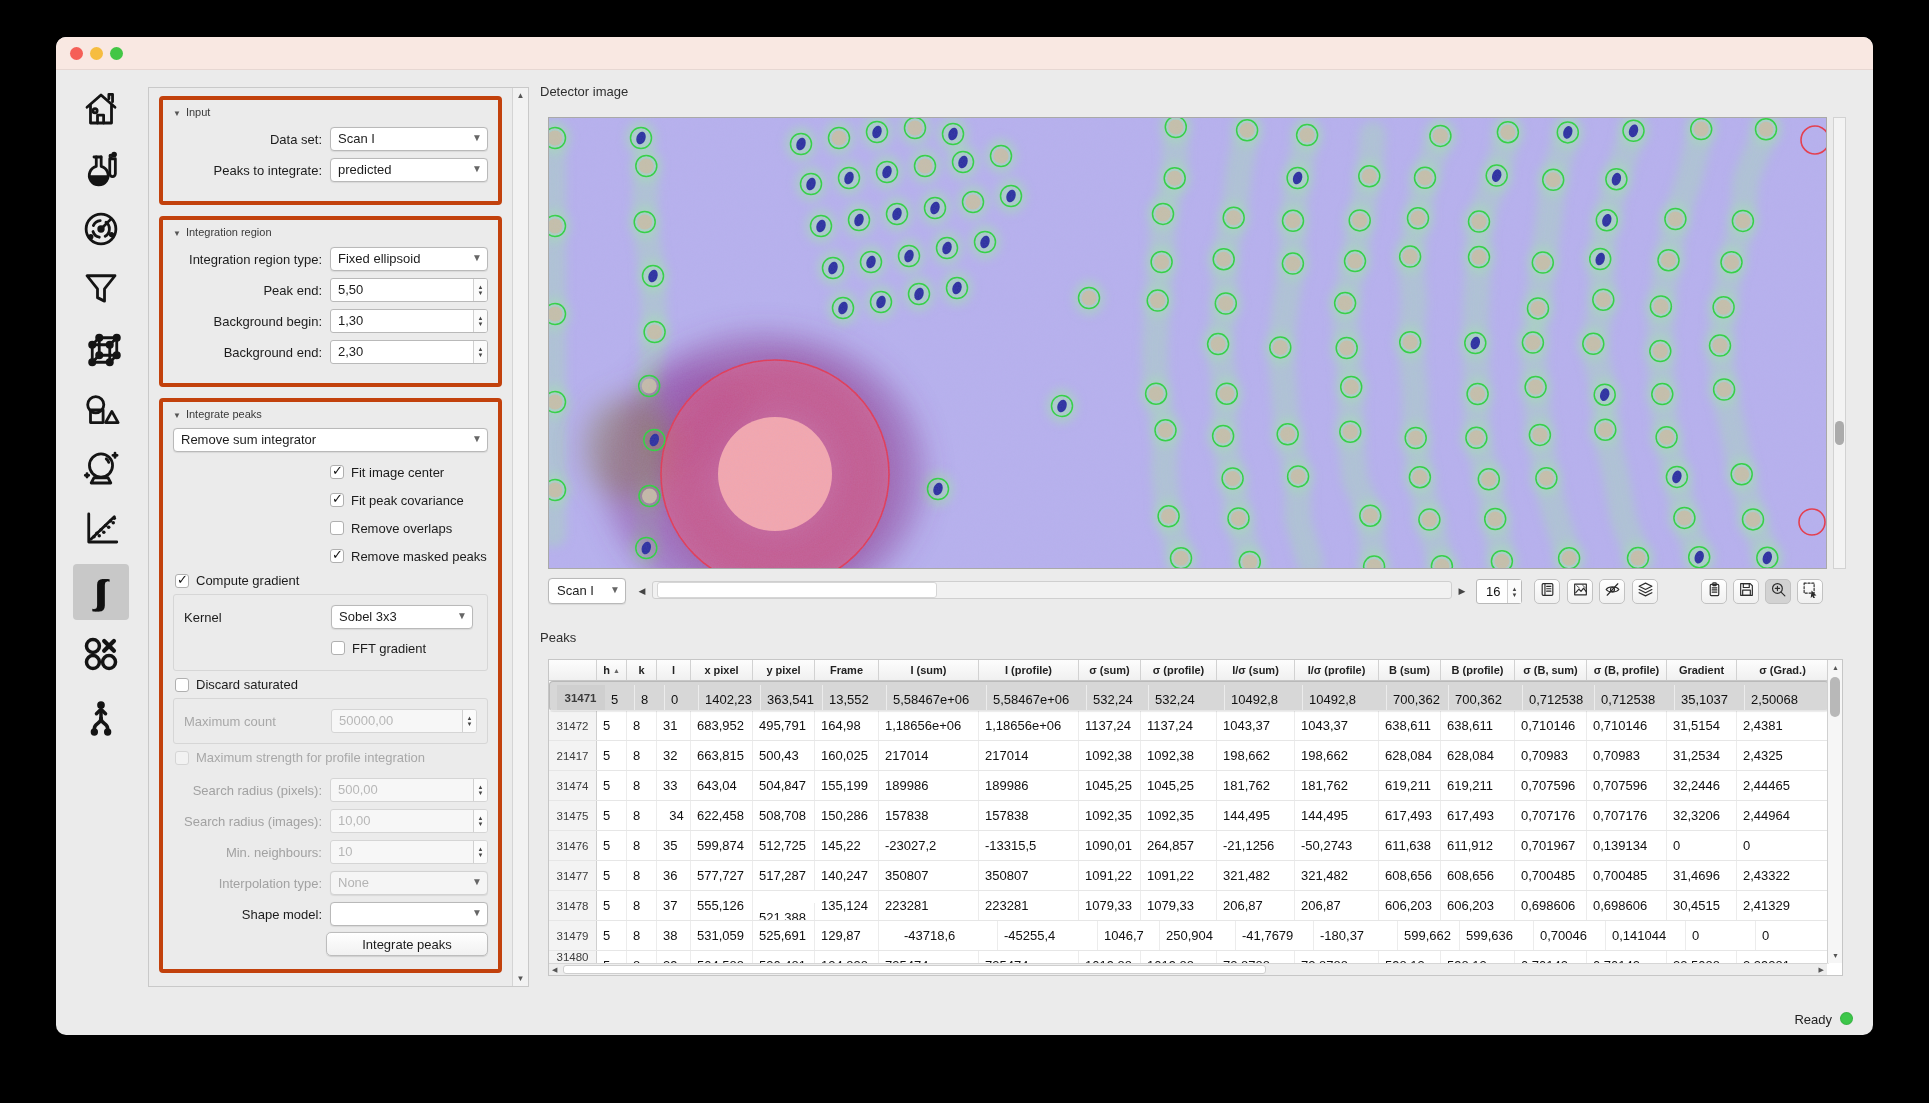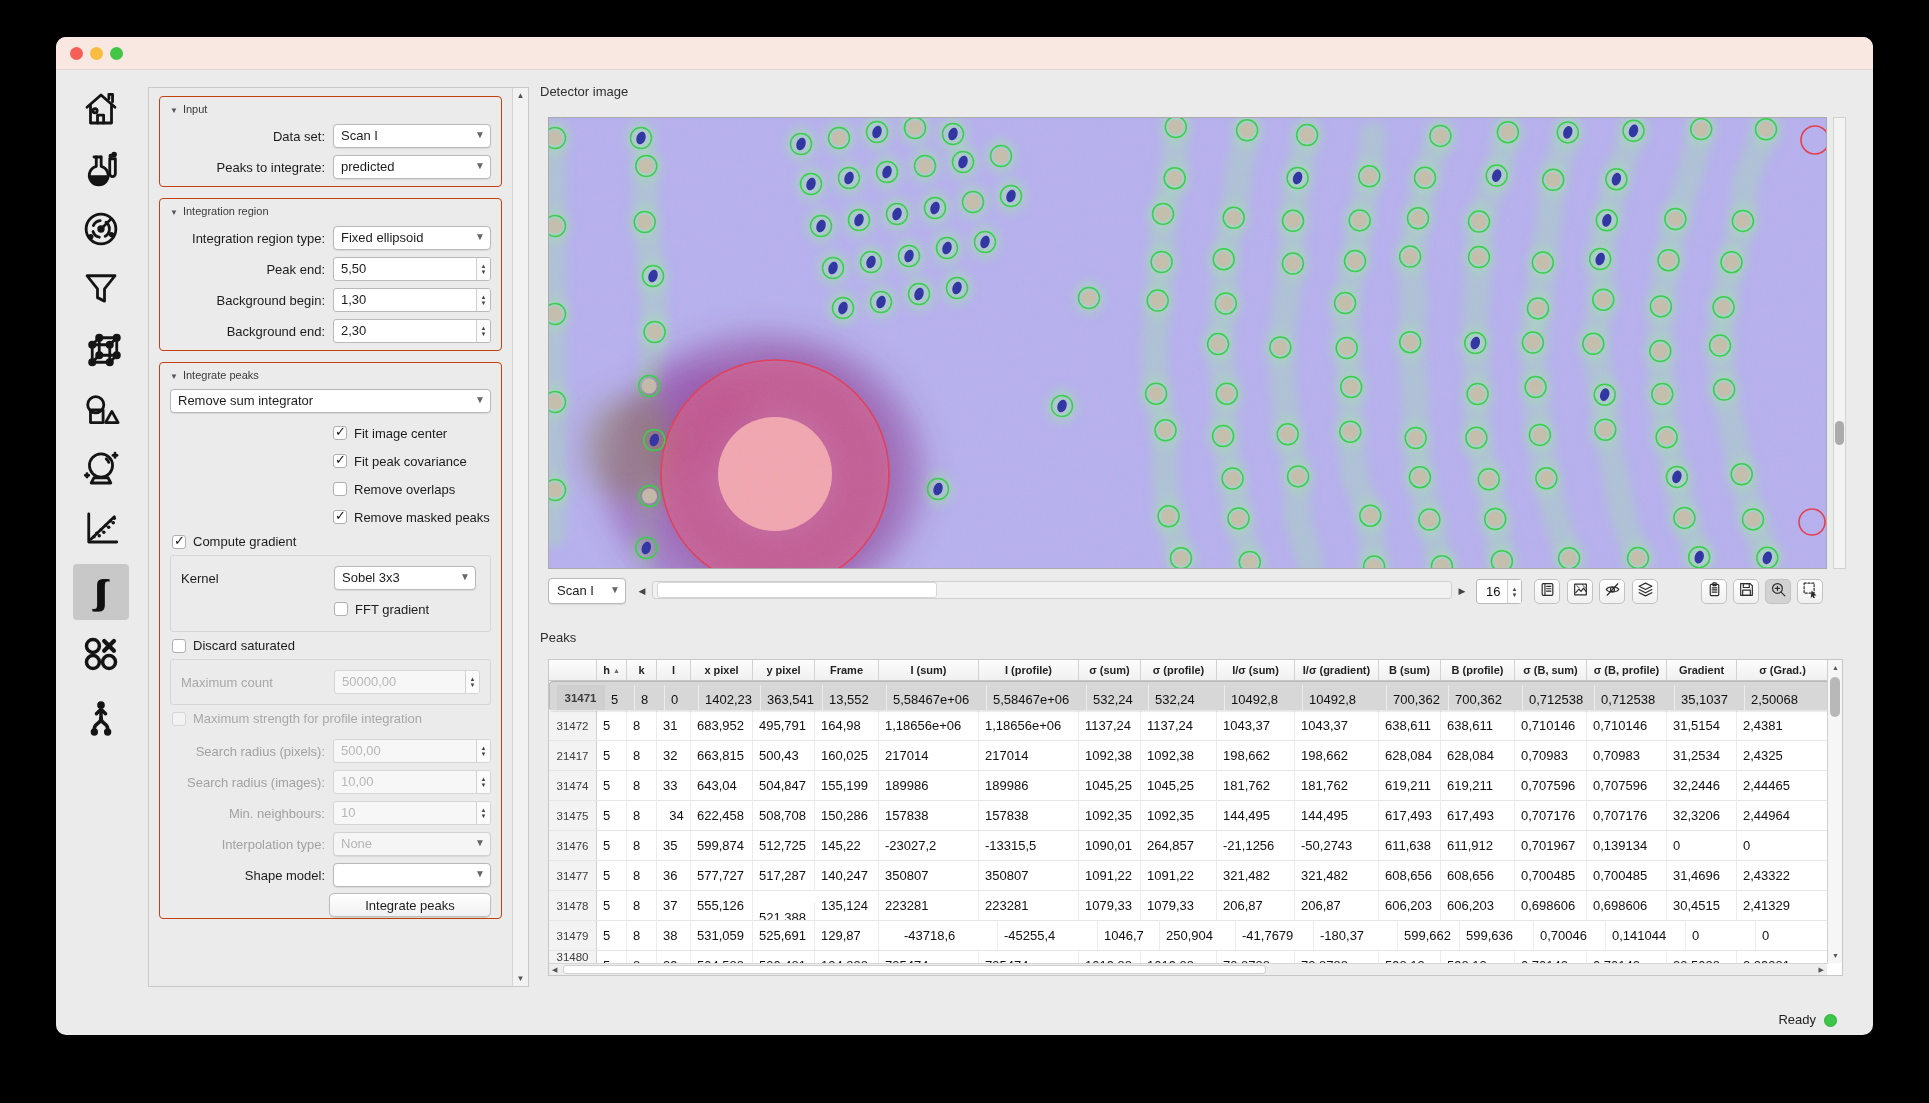--- a/index.html
+++ b/index.html
@@ -15,21 +15,21 @@
   .icon-slot{position:absolute;left:17px;width:56px;height:56px;display:flex;align-items:center;justify-content:center;border-radius:4px;color:#141414;}
   .icon-slot.active{background:#c8c8c8;}
   .icon-slot svg{width:42px;height:42px;stroke:#141414;fill:none;stroke-width:1.6;stroke-linecap:round;stroke-linejoin:round;}
   .int-glyph{font-size:34px;font-style:italic;letter-spacing:-7px;padding-right:7px;color:#111;}
 
   
   .panel{position:absolute;left:92px;top:17px;width:381px;height:900px;border:1px solid #c9c9c9;background:#ebebeb;}
   .panel-scrollstrip{position:absolute;right:0;top:0;bottom:0;width:16px;background:#f2f2f2;border-left:1px solid #d4d4d4;}
   .pscroll-arrow{position:absolute;left:0;width:15px;height:15px;font-size:8px;color:#555;display:flex;align-items:center;justify-content:center;}
   .panel-inner{position:absolute;left:0;top:0;right:16px;bottom:0;overflow:hidden;padding:8px 10px;}
-  .group{position:relative;border:1px solid #c2410c;border-radius:4px;margin-bottom:11px;padding:26px 10px 1px 10px;}
+  .group{position:relative;border:4px solid #c2410c;border-radius:4px;margin-bottom:11px;padding:26px 10px 13px 10px;}
   .group-title{position:absolute;left:10px;top:6px;font-size:11px;color:#3a3a3a;}
   .group-title .tri{font-size:8px;color:#555;margin-right:5px;}
   .frow{display:grid;grid-template-columns:1fr 158px;column-gap:8px;align-items:center;height:26px;margin-bottom:5px;}
   .flabel{font-size:13px;color:#1c1c1c;text-align:right;white-space:nowrap;}
   .flabel.dis{color:#a2a2a2;}
   .sel{position:relative;height:24px;background:#fff;border:1px solid #b9b9b9;border-radius:4px;font-size:13px;color:#1c1c1c;padding:3px 20px 0 7px;white-space:nowrap;overflow:hidden;box-shadow:0 .5px 1px rgba(0,0,0,.08);}
   .sel .arr{position:absolute;right:5px;top:4px;font-size:10px;color:#666;}
   .sel.dis{background:#f5f5f5;color:#b4b4b4;border-color:#d2d2d2;}
   .spinf{position:relative;height:24px;background:#fff;border:1px solid #b9b9b9;border-radius:3px;font-size:13px;color:#1c1c1c;padding:3px 18px 0 7px;white-space:nowrap;overflow:hidden;}
   .spinf.dis{background:#f7f7f7;color:#b7b7b7;border-color:#d5d5d5;}
@@ -74,21 +74,21 @@
   .td{font-size:13px;color:#111;border-right:1px solid #ececec;padding:7px 0 0 6px;white-space:nowrap;overflow:hidden;flex:0 0 auto;}
   .rnum{font-size:11.5px;color:#3c3c3c;background:#f3f3f3;border-right:1px solid #cfcfcf;display:flex;align-items:center;justify-content:center;flex:0 0 auto;}
   .trow.sel .rnum{background:#cfcfcf;font-weight:bold;}
   .trow.partial{height:13px;}
   .tbl-vscroll{position:absolute;right:0;top:0;width:15px;bottom:12px;background:#f6f6f6;border-left:1px solid #d0d0d0;}
   .tbl-vhandle{position:absolute;left:2px;top:17px;width:10px;height:40px;background:#b8b8b8;border-radius:5px;}
   .tbl-hscroll{position:absolute;left:0;bottom:0;height:12px;right:15px;background:#ededed;border-top:1px solid #d6d6d6;}
   .tbl-hhandle{position:absolute;left:14px;top:1px;height:9px;width:55%;background:#fff;border:1px solid #cfcfcf;border-radius:3px;}
   .mini-arrow{position:absolute;font-size:7px;color:#555;}
 
-  .statusbar{position:absolute;right:36px;bottom:8px;display:flex;align-items:flex-end;gap:8px;}
+  .statusbar{position:absolute;right:20px;bottom:8px;display:flex;align-items:flex-start;gap:8px;}
   .status-text{font-size:13px;color:#222;}
   .status-dot{width:13px;height:13px;border-radius:50%;background:#3dc74a;box-shadow:inset 0 0 2px rgba(0,0,0,.25);}
 </style>
 </head>
 <body>
 
 <div class="stage">
   <div class="win">
     <div class="titlebar">
       <span class="light" style="left:14px;background:#f55f57;"></span>
@@ -949,21 +949,21 @@
               <div class="th" style="width: 62px;">
                 <span>σ (sum)</span>
               </div>
               <div class="th" style="width: 76px;">
                 <span>σ (profile)</span>
               </div>
               <div class="th" style="width: 78px;">
                 <span>I/σ (sum)</span>
               </div>
               <div class="th" style="width: 84px;">
-                <span>I/σ (gradient)</span>
+                <span>I/σ (profile)</span>
               </div>
               <div class="th" style="width: 62px;">
                 <span>B (sum)</span>
               </div>
               <div class="th" style="width: 74px;">
                 <span>B (profile)</span>
               </div>
               <div class="th" style="width: 72px;">
                 <span>σ (B, sum)</span>
               </div>

